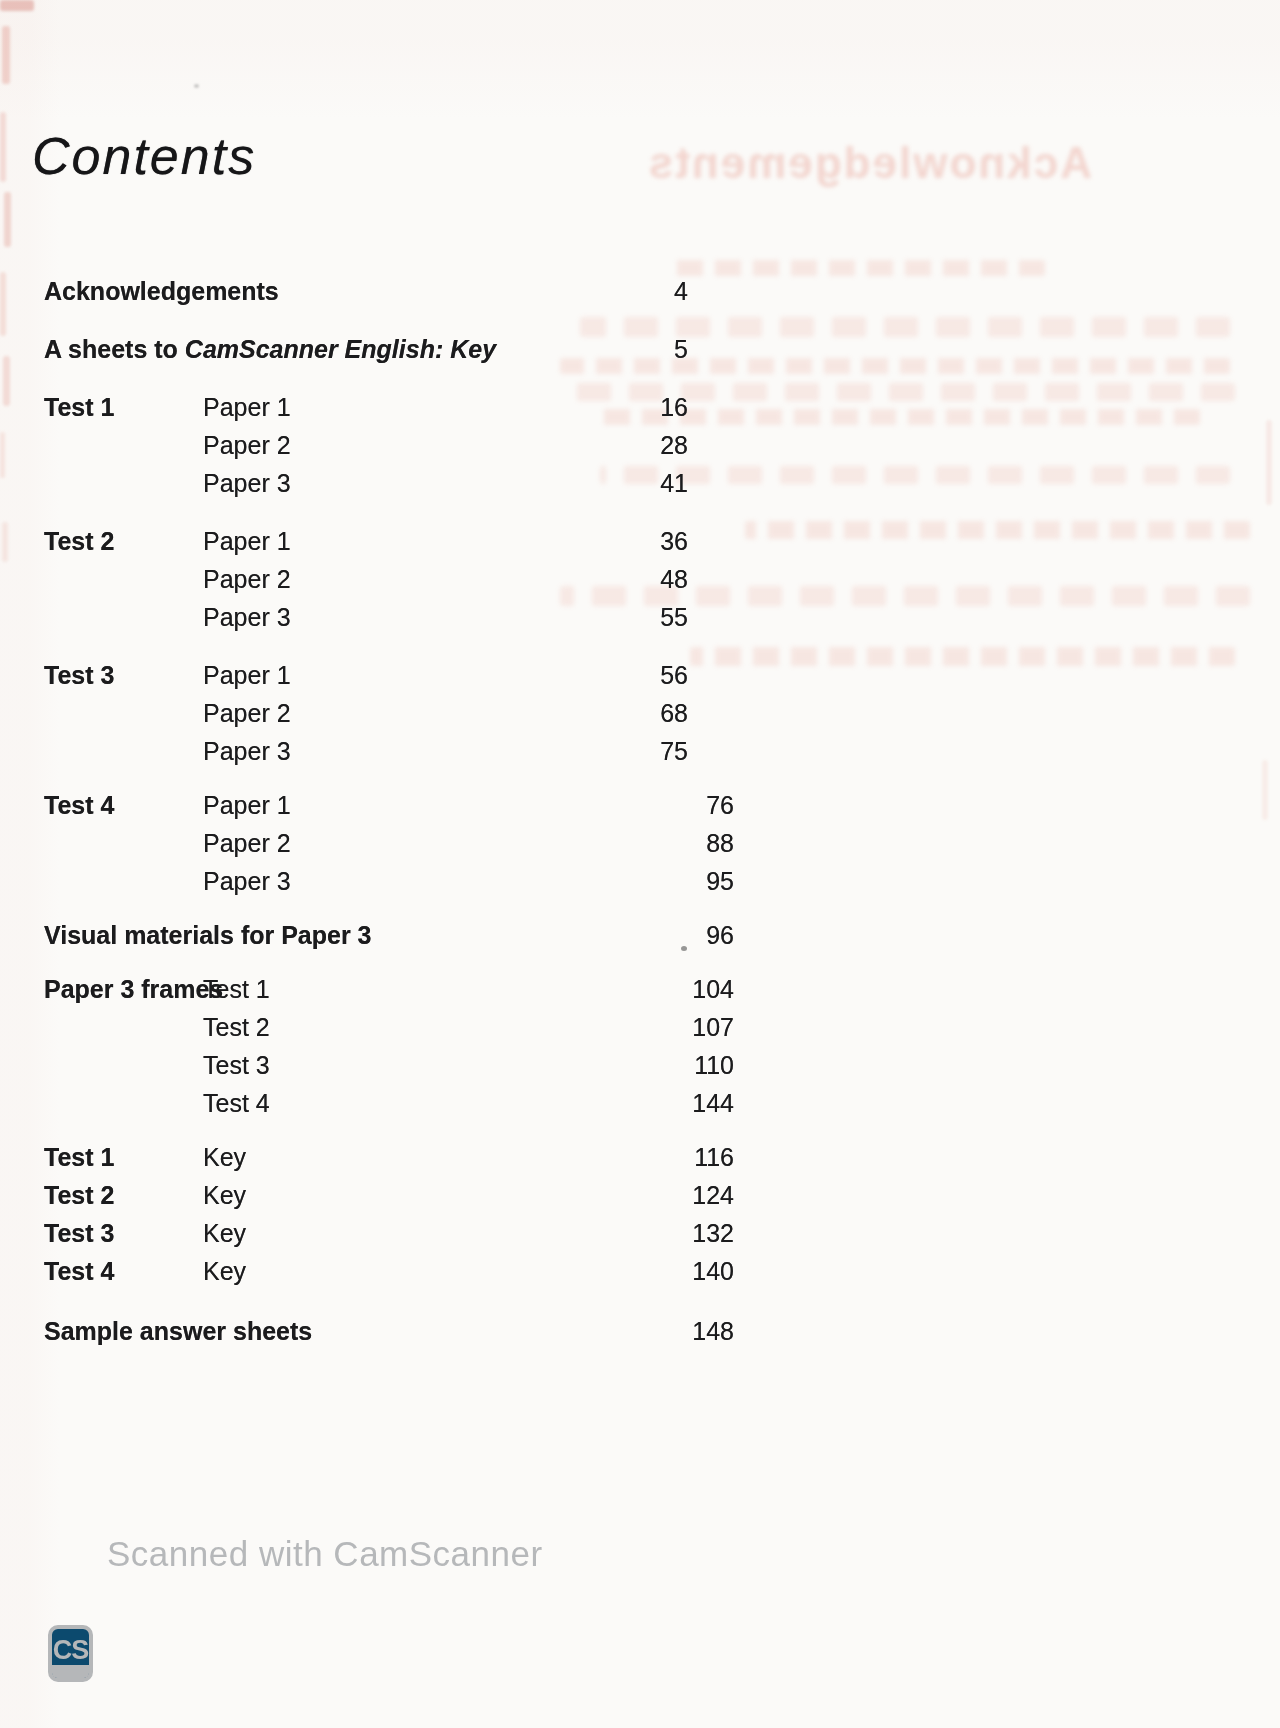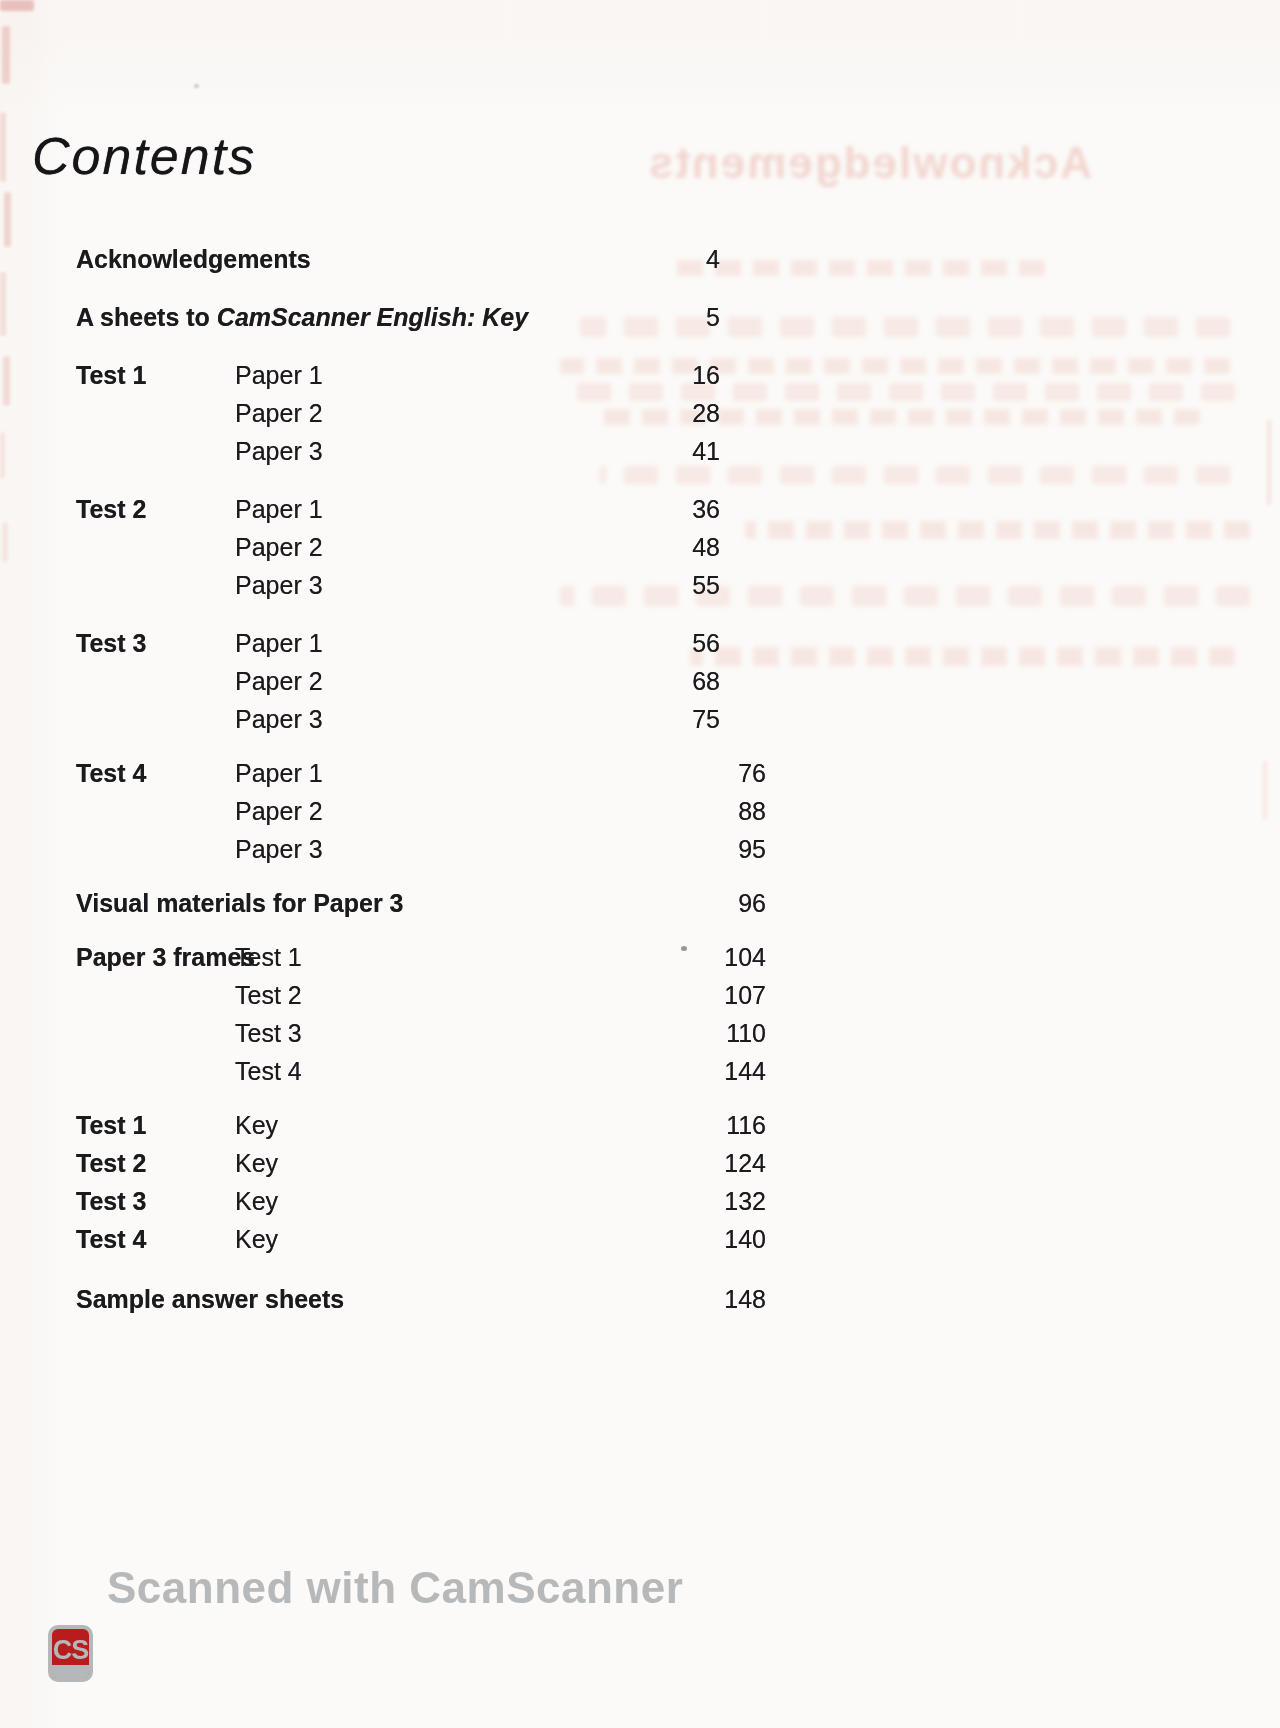--- a/index.html
+++ b/index.html
@@ -14,21 +14,21 @@
     background:linear-gradient(90deg, rgba(240,214,208,0.10) 0 28px, rgba(0,0,0,0) 60px),
                linear-gradient(180deg, rgba(248,243,240,0.5) 0 40px, rgba(0,0,0,0) 120px);}
   
   .title{
     position:absolute;left:32px;top:128px;
     font-size:52px;font-style:italic;font-weight:400;letter-spacing:2px;
     line-height:56px;color:#161618;
     text-shadow:0 0 0.7px rgba(25,25,25,0.75);
   }
   
-  .toc{position:absolute;left:44px;top:240px;width:700px;margin-left:32px;}
+  .toc{position:absolute;left:44px;top:272px;width:700px;}
   .sec{margin-top:20px;}
   .sec:first-child{margin-top:0;}
   .sec.g16{margin-top:16px;}
   .sec.g22{margin-top:22px;}
   .r{display:flex;align-items:center;height:38px;}
   .l{width:159px;flex:none;font-weight:700;white-space:nowrap;overflow:visible;
      font-size:25px;text-shadow:0 0 0.6px rgba(25,25,25,0.7);}
   .l .it{font-style:italic;margin-left:7px;}
   .m{flex:1;font-weight:400;white-space:nowrap;font-size:25px;
      text-shadow:0 0 0.6px rgba(25,25,25,0.7);}
@@ -48,35 +48,35 @@
   .gl{position:absolute;pointer-events:none;filter:blur(2.6px);opacity:0.55;
       transform:scaleX(-1);border-radius:3px;}
   .ga{background:repeating-linear-gradient(90deg, rgba(228,146,130,0.34) 0 26px, rgba(0,0,0,0) 26px 38px);}
   .gb{background:repeating-linear-gradient(90deg, rgba(228,146,130,0.30) 0 34px, rgba(0,0,0,0) 34px 52px);}
   
   .streak{position:absolute;filter:blur(1.6px);border-radius:3px;pointer-events:none;}
   .speck{position:absolute;border-radius:50%;pointer-events:none;}
   
   .cs-logo{
     position:absolute;left:48px;top:1625px;width:45px;height:57px;
-    border:4px solid #b5b7b9;border-radius:10px;background:#b91c1c;
+    border:4px solid #b5b7b9;border-radius:10px;background:#0c4a6e;
     box-sizing:border-box;
   }
   .cs-logo .letters{
     position:absolute;left:0;right:0;top:1px;height:38px;
     font-size:27px;font-weight:700;letter-spacing:-1px;color:#b5b7b9;
     text-align:center;line-height:40px;
   }
   .cs-logo .base{
     position:absolute;left:0;right:0;bottom:0;height:13px;
     background:#b5b7b9;border-radius:0 0 5px 5px;
   }
   .wm-text{
-    position:absolute;left:107px;top:1566px;
-    font-size:44px;font-weight:700;letter-spacing:0.5px;
+    position:absolute;left:107px;top:1532px;
+    font-size:35px;font-weight:400;letter-spacing:0.5px;
     color:#b6b8ba;line-height:44px;white-space:nowrap;
   }
 </style>
 </head>
 <body>
 
 <div class="paper-tint"></div>
 
 <div class="ghost gh-head">Acknowledgements</div>
 <div class="gl ga" style="left:670px;top:260px;width:375px;height:16px;"></div>

